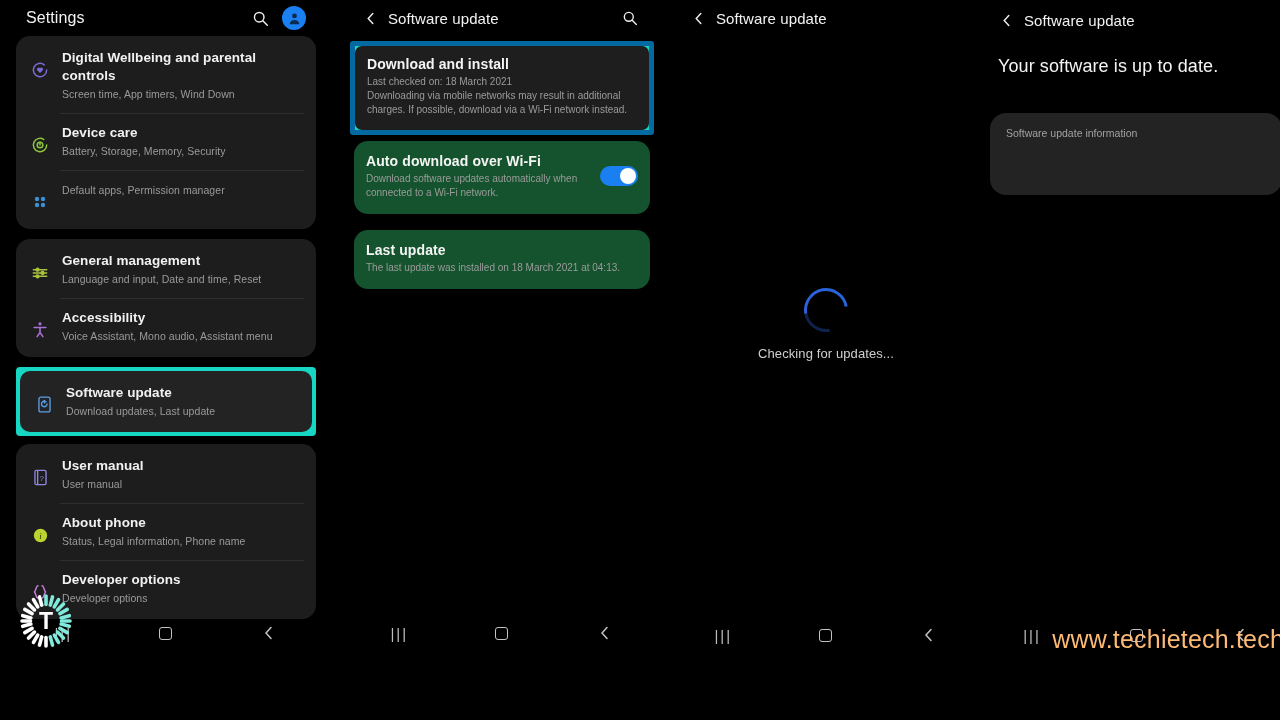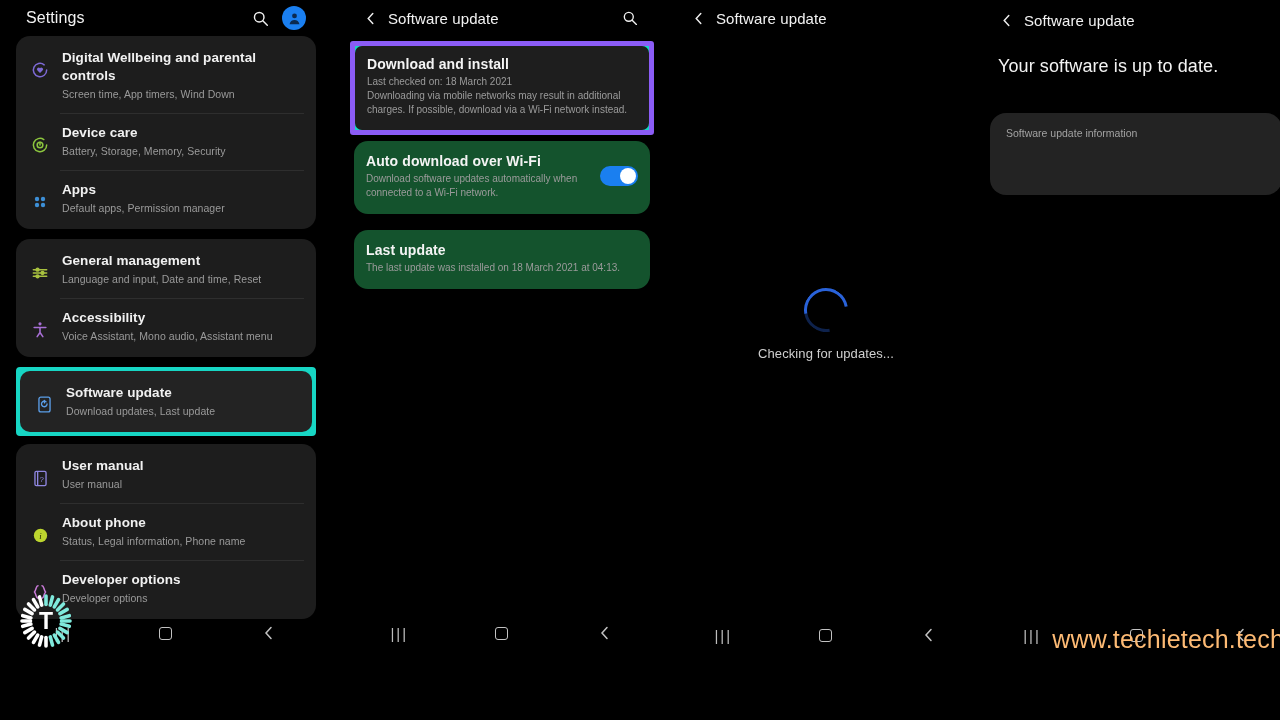--- a/index.html
+++ b/index.html
@@ -84,21 +84,21 @@
   .hl-wrap .card { margin: 0; border-radius: 10px; background: #232323; }
 
   
   .p2-card {
     background: #14532d; border-radius: 14px;
     margin: 0 6px 10px 6px; padding: 10px 12px 12px 12px;
   }
   .p2-title { color: #f4f4f4; font-size: 14px; font-weight: 700; letter-spacing: .1px; }
   .p2-sub { color: #9b9b9b; font-size: 10px; line-height: 1.42; margin-top: 3px; }
   .p2-hl {
-    border: 5px solid #8b5cf6; border-radius: 3px;
+    border: 5px solid #0369a1; border-radius: 3px;
     background: #17d6c4; margin: 5px 2px 6px 2px;
   }
   .p2-hl .p2-card { margin: 0; border-radius: 7px; background: #1e1e1e; }
 
   .toggle-row { display: flex; align-items: center; }
   .toggle-row .txt { flex: 1; min-width: 0; }
   .switch {
     width: 38px; height: 20px; border-radius: 10px;
     background: #1a7ff0; position: relative; flex: none; margin-left: 10px;
   }
@@ -215,21 +215,20 @@
       <div class="row">
         <div class="row-icon">
           <svg width="18" height="18" viewBox="0 0 24 24" fill="#3d8fd6">
             <circle cx="8" cy="8" r="2.9"></circle>
               <circle cx="16" cy="8" r="2.9"></circle>
             <circle cx="8" cy="16" r="2.9"></circle>
               <circle cx="16" cy="16" r="2.9"></circle>
           </svg>
         </div>
         <div class="row-text">
-          <div class="row-title">Apps</div>
           <div class="row-sub">Default apps, Permission manager</div>
         </div>
       </div>
     </div>
 
     <div class="card">
       <div class="row">
         <div class="row-icon">
           <svg width="20" height="20" viewBox="0 0 24 24" fill="none" stroke="#a9c23f" stroke-width="1.8" stroke-linecap="round">
             <line x1="4" y1="8" x2="20" y2="8"></line>

